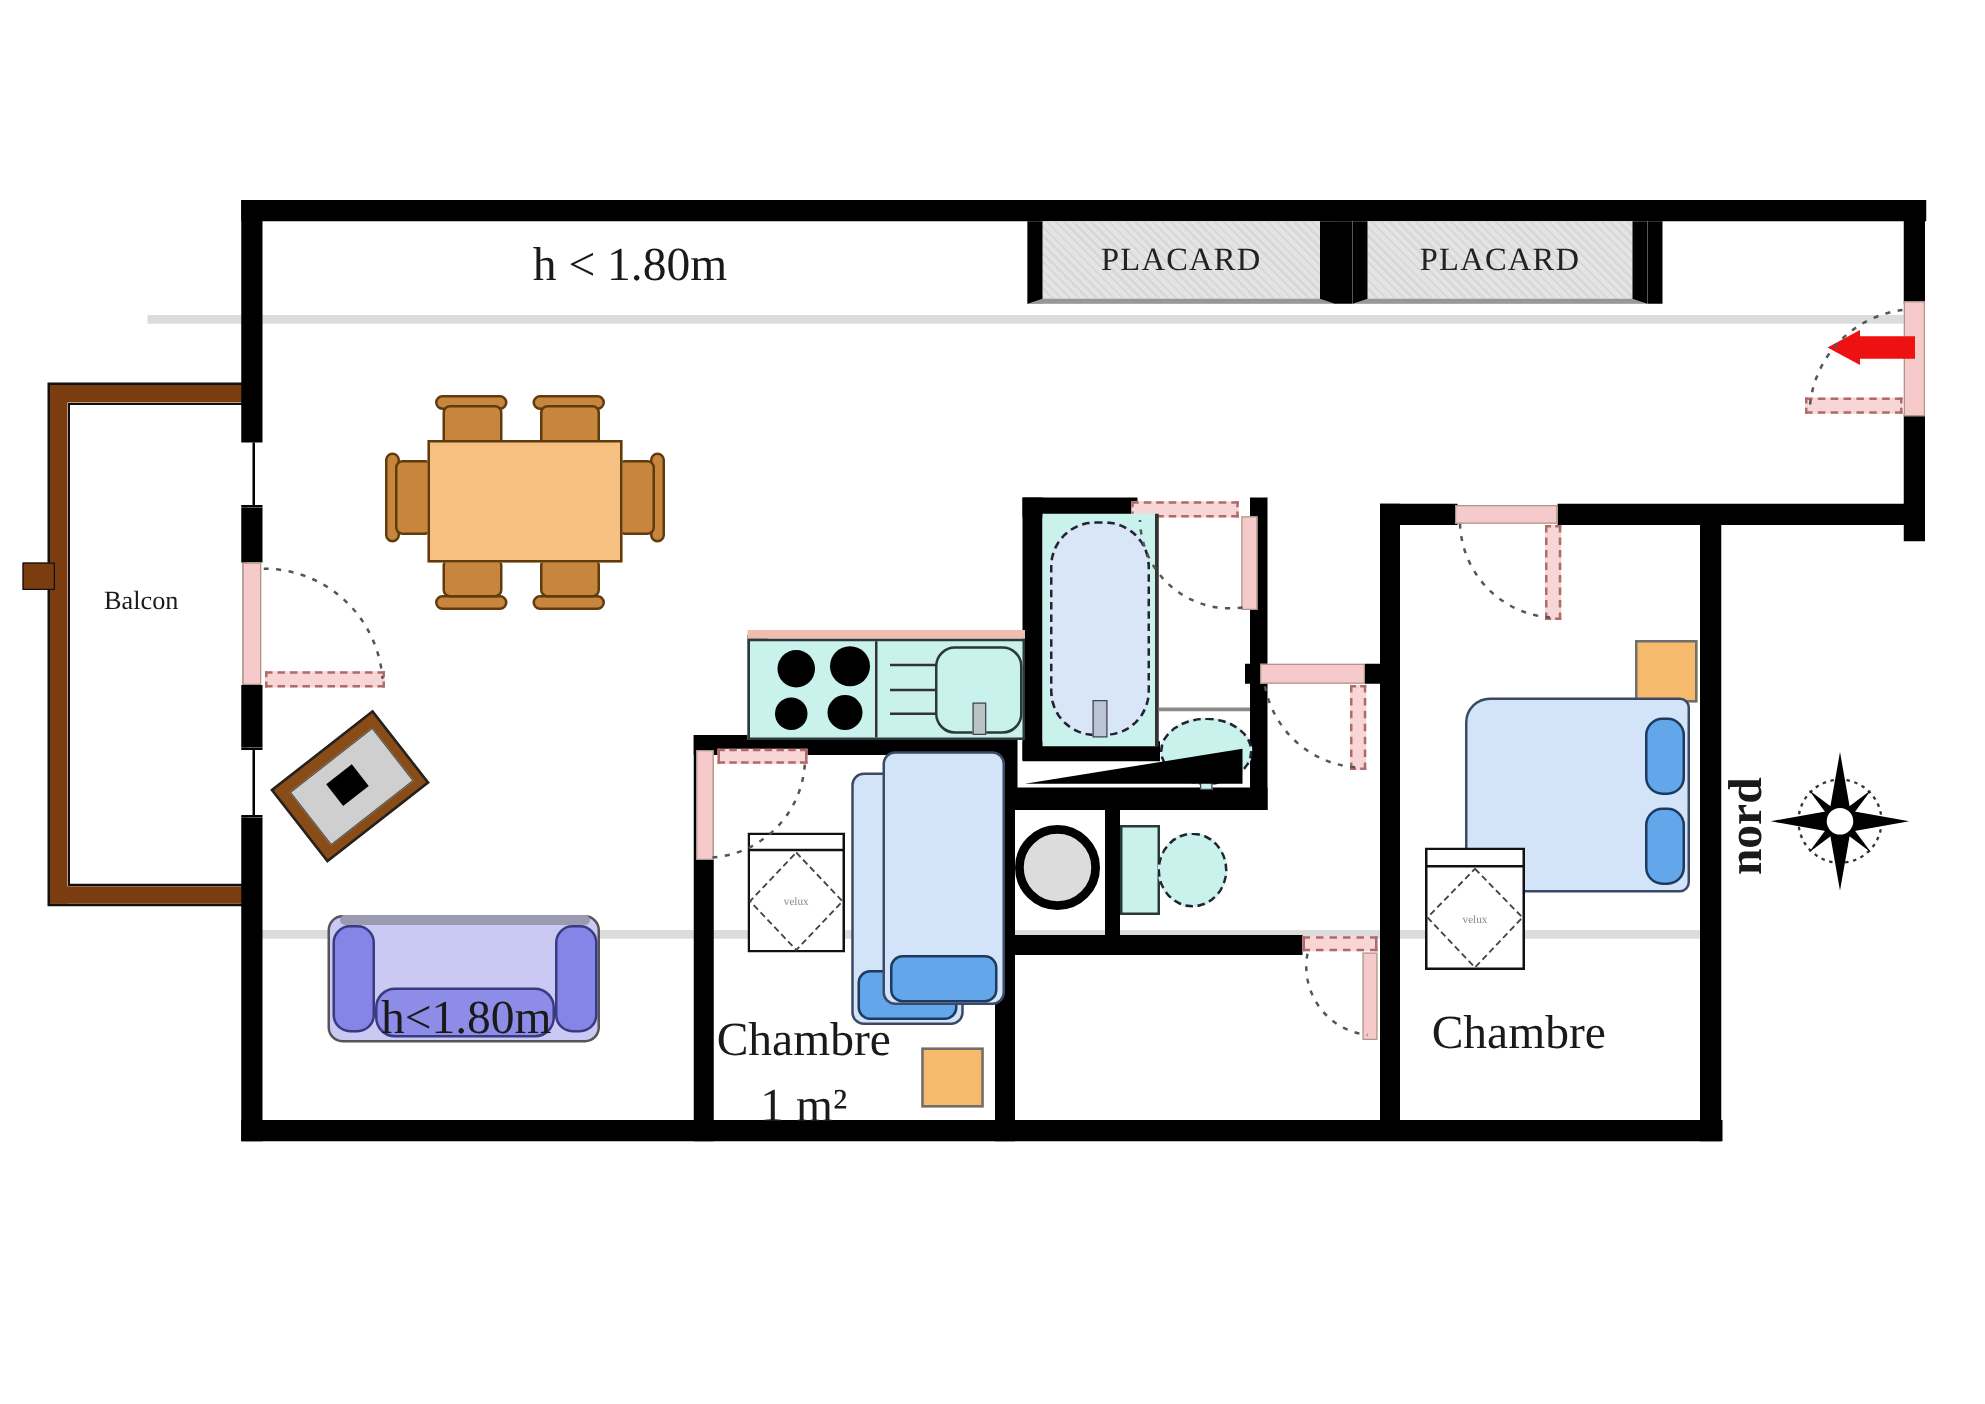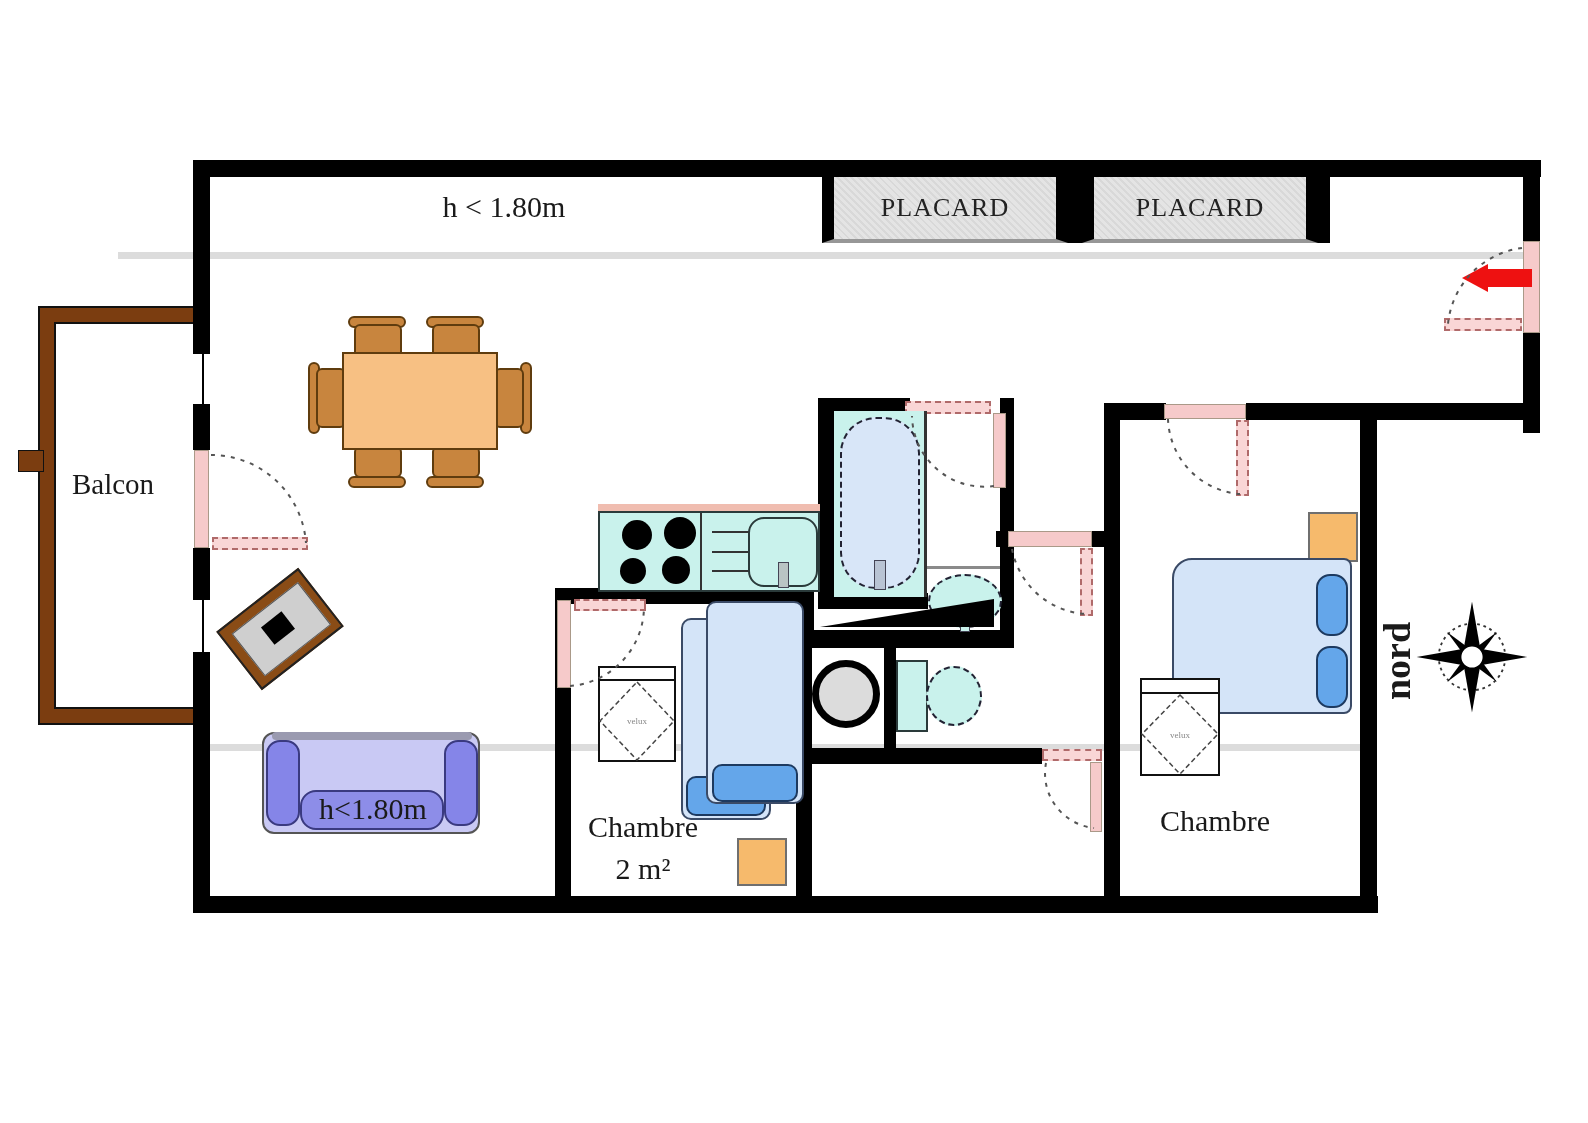--- a/index.html
+++ b/index.html
@@ -4,21 +4,21 @@
 <style>
   html,body{margin:0;padding:0;background:#ffffff;}
   .plan{position:relative;width:1588px;height:1123px;background:#fff;overflow:hidden;
         font-family:"Liberation Serif","DejaVu Serif",serif;color:#1a1a1a;}
   .w{position:absolute;background:#000;}
   .grayline{position:absolute;background:#dcdcdc;height:7px;}
   .door{position:absolute;background:#f6caca;border:1px solid #a98;box-sizing:border-box;}
   .door-open{position:absolute;background:#f9d6d6;border:2px dashed #b06a6a;box-sizing:border-box;}
   .window{position:absolute;background:#fff;border-top:2px solid #000;border-bottom:2px solid #000;box-sizing:border-box;}
   .window i{position:absolute;left:50%;top:0;width:2px;height:100%;background:#000;}
-  .label{position:absolute;text-align:center;font-size:30px;white-space:nowrap;}
+  .label{position:absolute;text-align:center;font-size:38px;white-space:nowrap;}
   .placard{position:absolute;top:177px;height:66px;background:#e4e4e4;
            background-image:repeating-linear-gradient(45deg,rgba(0,0,0,.05) 0 2px,transparent 2px 5px);
            border-left:12px solid #000;border-right:12px solid #000;border-bottom:4px solid #979797;
            box-sizing:border-box;display:flex;align-items:center;justify-content:center;
            font-size:26px;letter-spacing:1px;color:#222;}
   .furn{position:absolute;box-sizing:border-box;}
   .balcony{position:absolute;left:40px;top:308px;width:156px;height:415px;box-sizing:border-box;
            background:#fff;border:14px solid #7b3d10;border-right:none;
            box-shadow:0 0 0 2px #111, inset 0 0 0 2px #111;}
   .cyan{background:#c9f2ec;border:2px solid #2a3a3a;}
@@ -31,21 +31,21 @@
 </head>
 <body>
 
 <div class="plan">
 
   <div class="grayline" style="left:118px;top:252px;width:1405px;"></div>
   <div class="grayline" style="left:205px;top:744px;width:1158px;"></div>
 
   <div class="balcony"></div>
   <div style="position:absolute;left:18px;top:450px;width:24px;height:20px;background:#7b3d10;border:1px solid #111;"></div>
-  <div class="label" style="left:48px;top:468px;width:130px;font-size:29px;">Balcon</div>
+  <div class="label" style="left:48px;top:468px;width:130px;font-size:21px;">Balcon</div>
 
   <div class="w" style="left:193px;top:160px;width:1348px;height:17px;"></div>
   <div class="w" style="left:193px;top:160px;width:17px;height:192px;"></div>
   <div class="w" style="left:193px;top:406px;width:17px;height:44px;"></div>
   <div class="w" style="left:193px;top:548px;width:17px;height:50px;"></div>
   <div class="w" style="left:193px;top:654px;width:17px;height:259px;"></div>
   <div class="w" style="left:193px;top:896px;width:1185px;height:17px;"></div>
   <div class="w" style="left:1523px;top:160px;width:17px;height:83px;"></div>
   <div class="w" style="left:1523px;top:331px;width:17px;height:102px;"></div>
   <div class="w" style="left:1104px;top:403px;width:62px;height:17px;"></div>
@@ -207,19 +207,19 @@
       <polygon points="125,65 74,74 64,65 74,56" fill="#000"></polygon>
       <circle cx="65" cy="65" r="13" fill="#fff" stroke="#000" stroke-width="3"></circle>
     </svg>
   </div>
   <div class="label" style="left:1353px;top:638px;width:90px;height:46px;font-size:38px;font-weight:bold;transform:rotate(-90deg);">nord</div>
 
   <div class="label" style="left:404px;top:190px;width:200px;">h &lt; 1.80m</div>
   <div class="label" style="left:288px;top:792px;width:170px;">h&lt;1.80m</div>
   <div class="label" style="left:568px;top:806px;width:150px;line-height:1.4;">
     <div>Chambre</div>
-    <div>2 m²</div>
+    <div>1 m²</div>
   </div>
   <div class="label" style="left:1130px;top:800px;width:170px;line-height:1.4;">
     <div>Chambre</div>
   </div>
 
 </div>
 
 </body></html>

